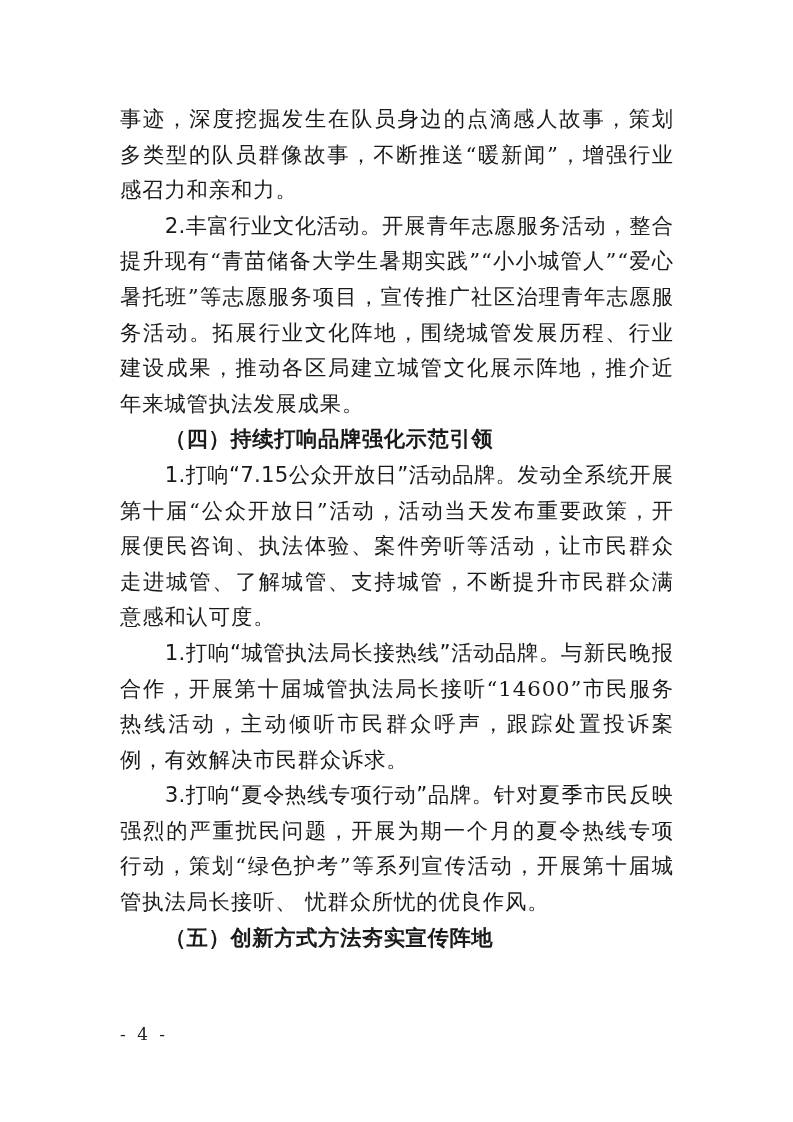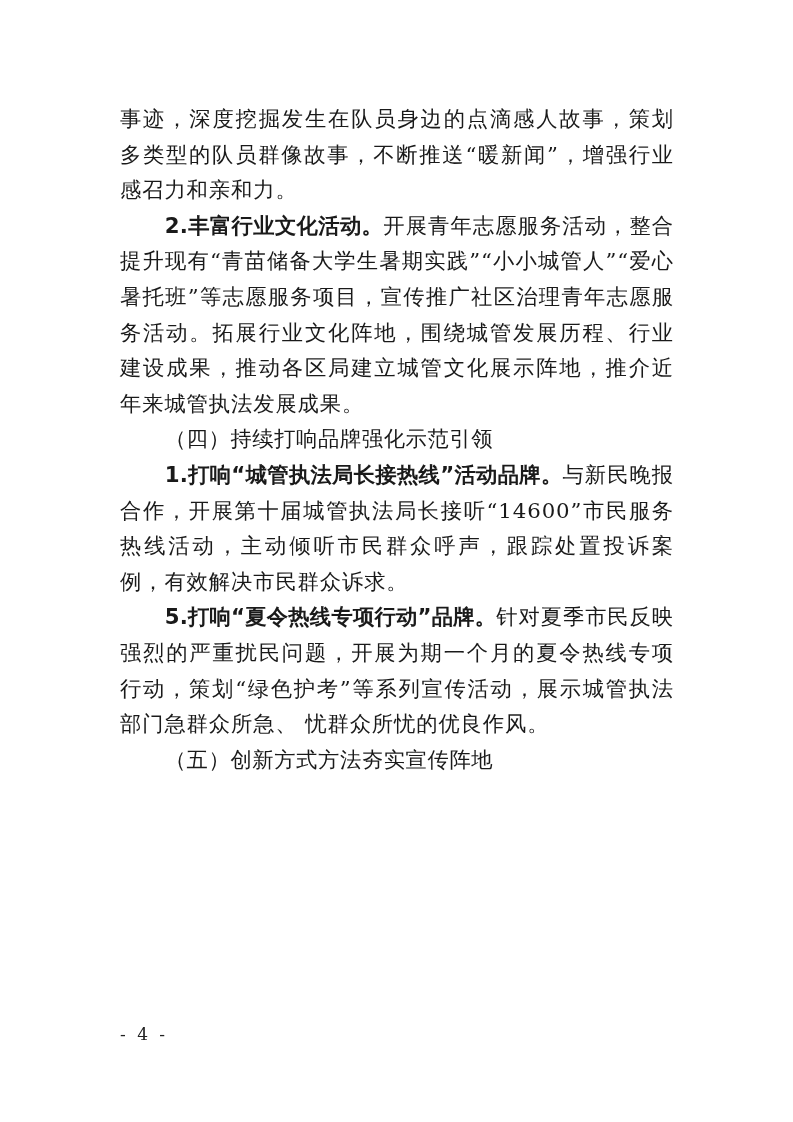--- a/index.html
+++ b/index.html
@@ -9,45 +9,48 @@
   }
   .body-text {
     position: absolute; left: 120px; top: 101px; width: 554px;
     font-family: "DejaVu Serif", "Liberation Serif", serif;
     font-size: 21.3px; line-height: 35.6px; color: #1a1a1a;
     text-align: justify; text-justify: inter-character;
     letter-spacing: 0.9px;
   }
   .para { margin: 0; text-indent: 0; }
   .para.indent { text-indent: 2.1em; }
-  .lead { font-family: "DejaVu Sans", "Liberation Sans", sans-serif; font-weight: bold; letter-spacing: 0.2px; }
+  .lead { font-family: "DejaVu Sans", "Liberation Sans", sans-serif; font-weight: normal; letter-spacing: 0.2px; }
   .heading {
     margin: 0; text-indent: 2.1em;
-    font-family: "DejaVu Sans", "Liberation Sans", sans-serif; font-weight: normal; letter-spacing: 0.6px;
+    font-family: "DejaVu Sans", "Liberation Sans", sans-serif; font-weight: bold; letter-spacing: 0.6px;
   }
   .page-number {
     position: absolute; left: 120px; top: 1024px;
     font-family: "DejaVu Serif", "Liberation Serif", serif; font-size: 17px; color: #222;
     letter-spacing: 3px;
   }
 </style>
 </head>
 <body>
 
 <div class="page">
   <div class="body-text">
     <p class="para">
       <span>事迹，深度挖掘发生在队员身边的点滴感人故事，策划多类型的队员群像故事，不断推送“暖新闻”，增强行业感召力和亲和力。</span>
     </p>
     <p class="para indent">
       <span class="lead">2.丰富行业文化活动。</span><span>开展青年志愿服务活动，整合提升现有“青苗储备大学生暑期实践”“小小城管人”“爱心暑托班”等志愿服务项目，宣传推广社区治理青年志愿服务活动。拓展行业文化阵地，围绕城管发展历程、行业建设成果，推动各区局建立城管文化展示阵地，推介近年来城管执法发展成果。</span>
     </p>
     <p class="heading">（四）持续打响品牌强化示范引领</p>
     <p class="para indent">
+      <span class="lead">1.打响“7.15公众开放日”活动品牌。</span><span>发动全系统开展第十届“公众开放日”活动，活动当天发布重要政策，开展便民咨询、执法体验、案件旁听等活动，让市民群众走进城管、了解城管、支持城管，不断提升市民群众满意感和认可度。</span>
+    </p>
+    <p class="para indent">
       <span class="lead">1.打响“城管执法局长接热线”活动品牌。</span><span>与新民晚报合作，开展第十届城管执法局长接听“14600”市民服务热线活动，主动倾听市民群众呼声，跟踪处置投诉案例，有效解决市民群众诉求。</span>
     </p>
     <p class="para indent">
-      <span class="lead">5.打响“夏令热线专项行动”品牌。</span><span>针对夏季市民反映强烈的严重扰民问题，开展为期一个月的夏令热线专项行动，策划“绿色护考”等系列宣传活动，展示城管执法部门急群众所急、 忧群众所忧的优良作风。</span>
+      <span class="lead">3.打响“夏令热线专项行动”品牌。</span><span>针对夏季市民反映强烈的严重扰民问题，开展为期一个月的夏令热线专项行动，策划“绿色护考”等系列宣传活动，开展第十届城管执法局长接听、 忧群众所忧的优良作风。</span>
     </p>
     <p class="heading">（五）创新方式方法夯实宣传阵地</p>
   </div>
   <div class="page-number">- 4 -</div>
 </div>
 
 </body></html>

